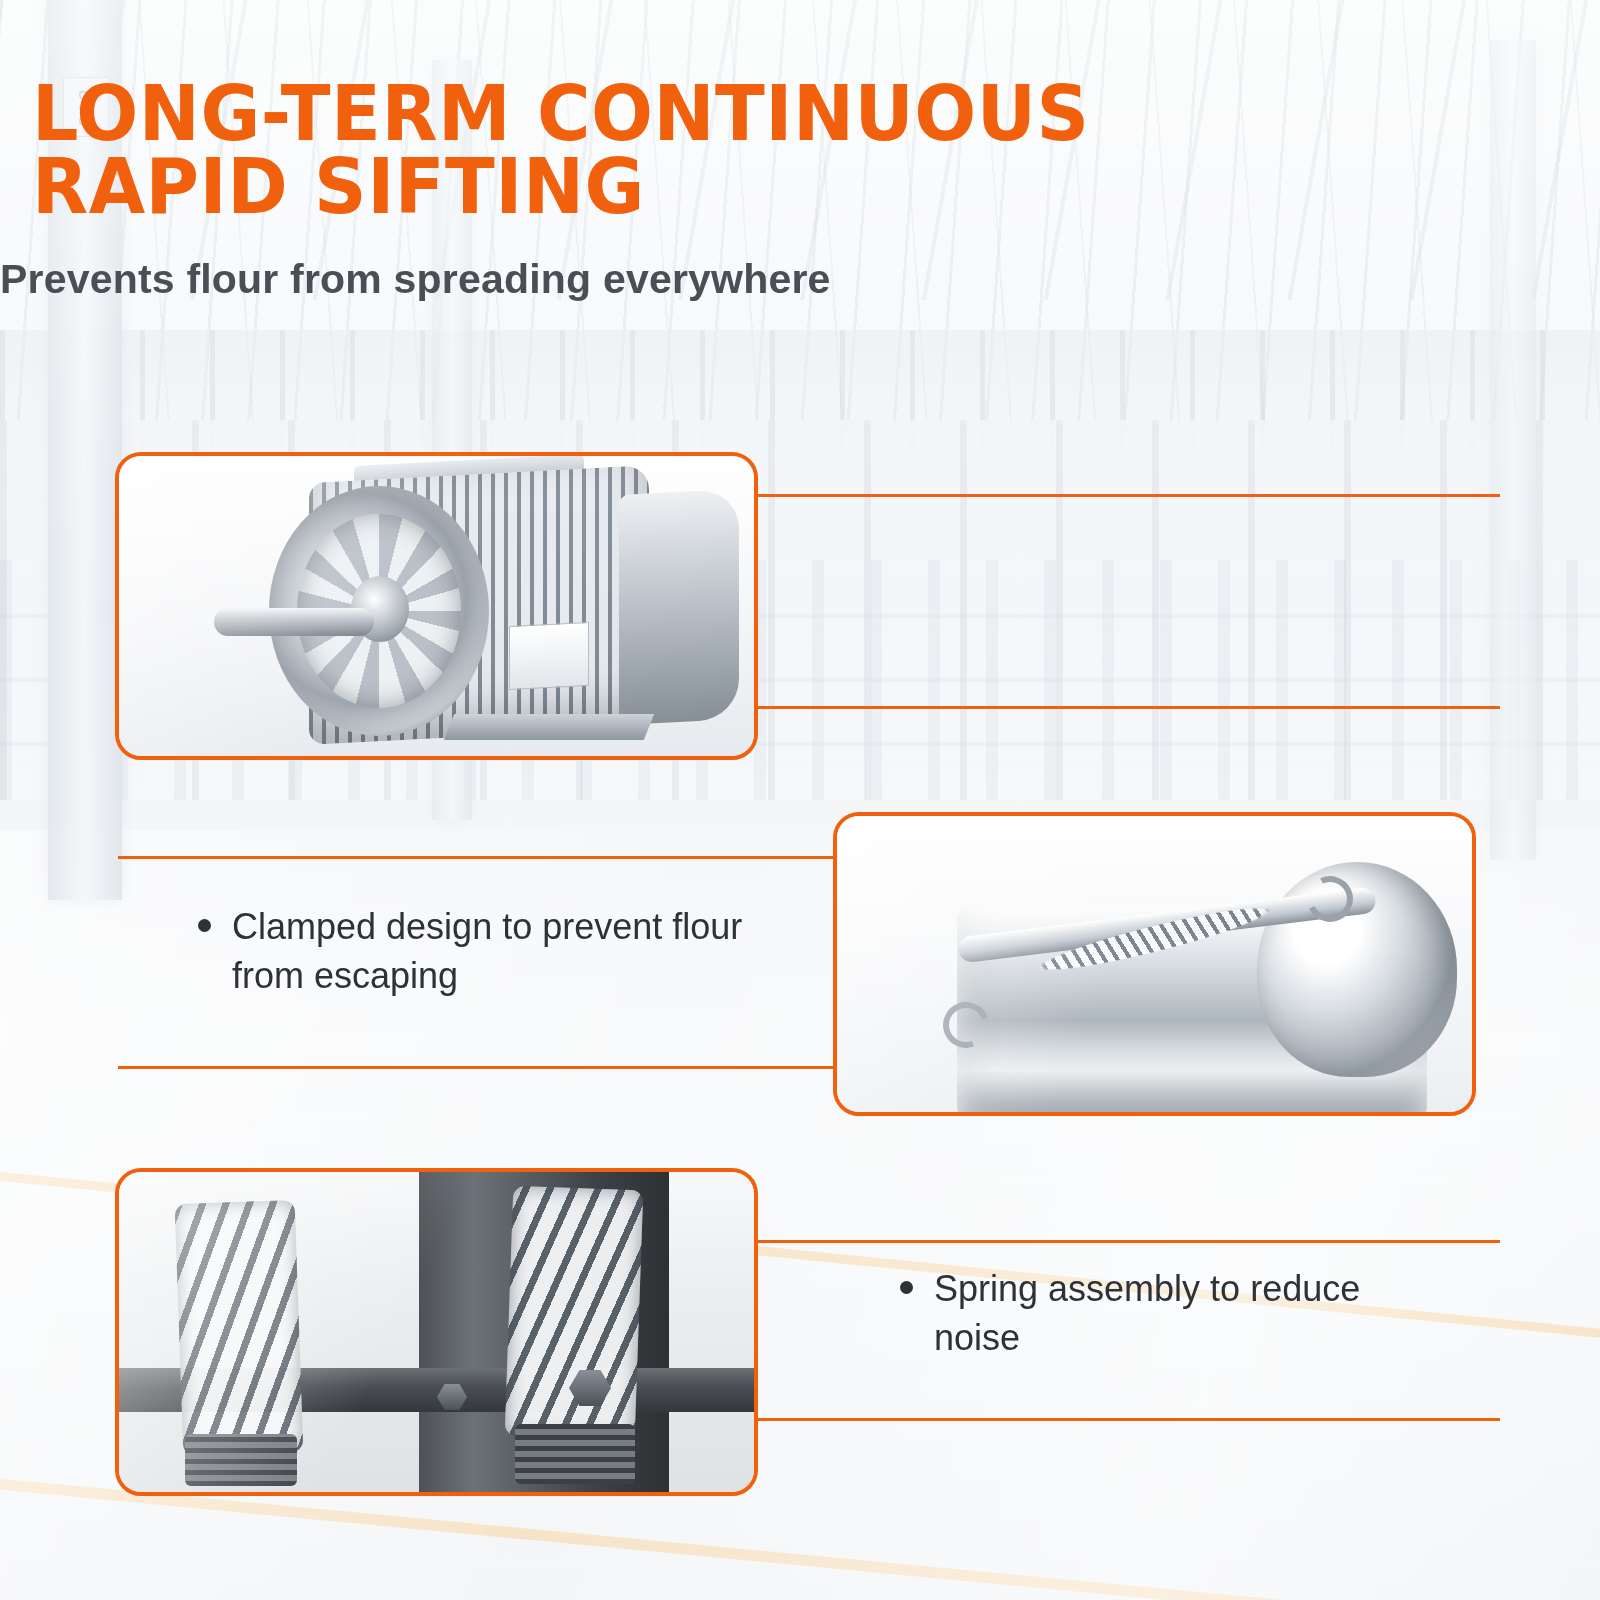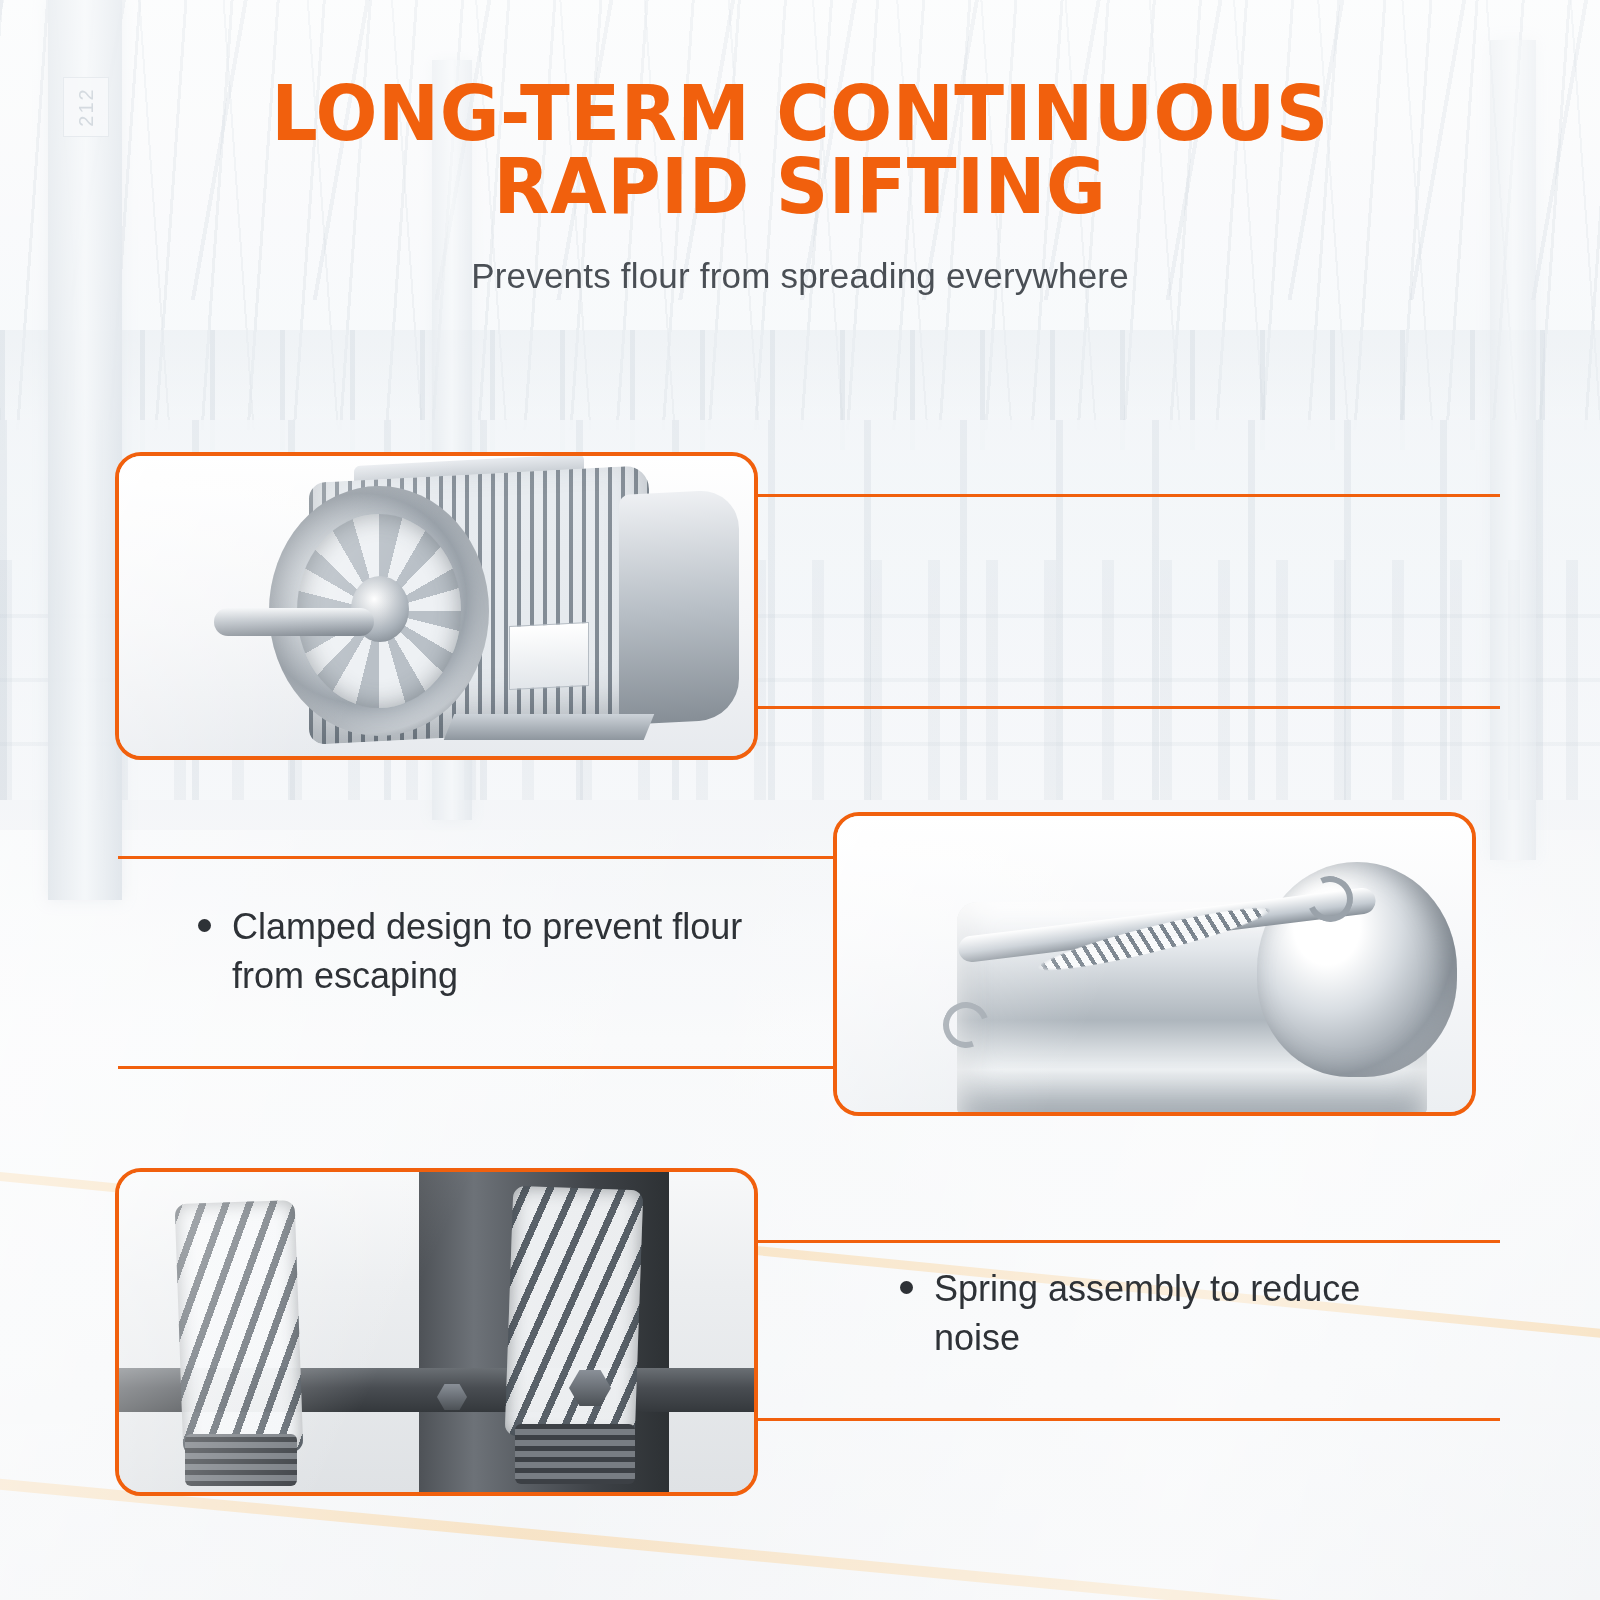--- a/index.html
+++ b/index.html
@@ -108,39 +108,40 @@
     position: absolute;
     inset: 0;
     background: linear-gradient(180deg, rgba(255,255,255,0.62) 0%, rgba(255,255,255,0.40) 38%, rgba(255,255,255,0.52) 100%);
   }
 
   
   .headings {
     position: absolute;
     left: 0; top: 78px;
     width: 1600px;
-    text-align: center;
+    text-align: left;
   }
   .title {
     font-family: "DejaVu Sans", sans-serif;
     font-weight: bold;
     font-size: 76px;
     line-height: 0.96;
     letter-spacing: 0.5px;
     color: #F1600D;
     text-transform: uppercase;
     transform: scaleX(0.96);
   }
   .title .line2 { display: block; }
   .subtitle {
     margin-top: 32px;
     font-family: "Liberation Sans", sans-serif;
-    font-size: 35px;
+    font-size: 41px;
     color: #4a4f55;
     letter-spacing: 0.2px;
+    font-weight: bold;
   }
 
   
   .rule {
     position: absolute;
     height: 3px;
     background: #F1600D;
   }
 
   

